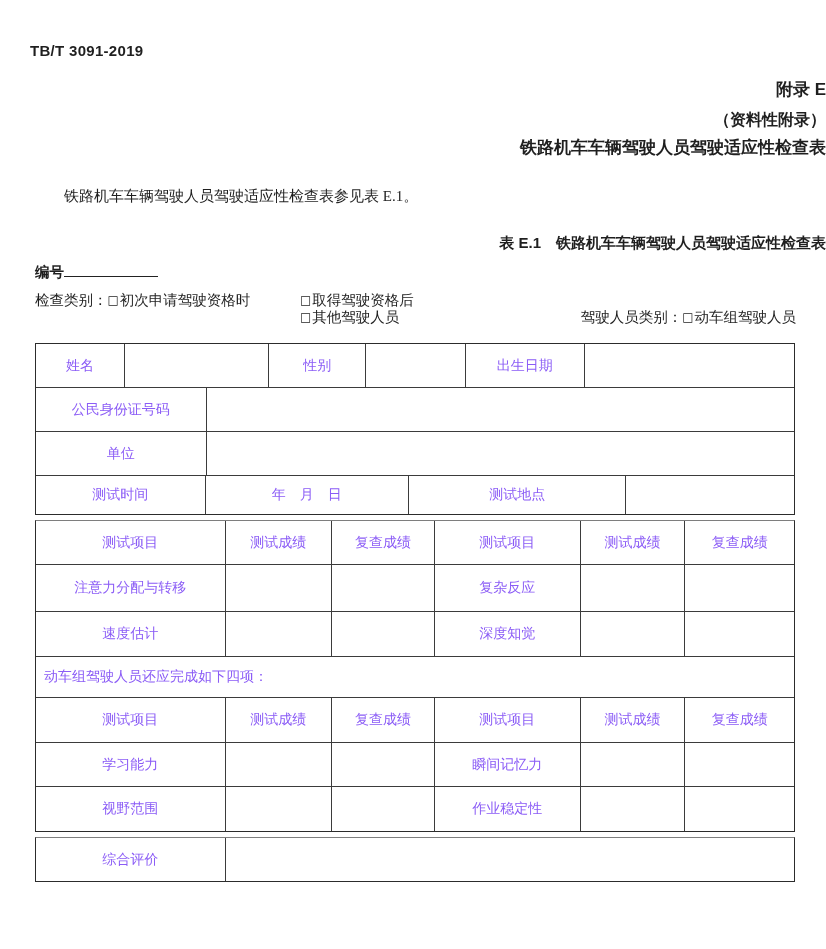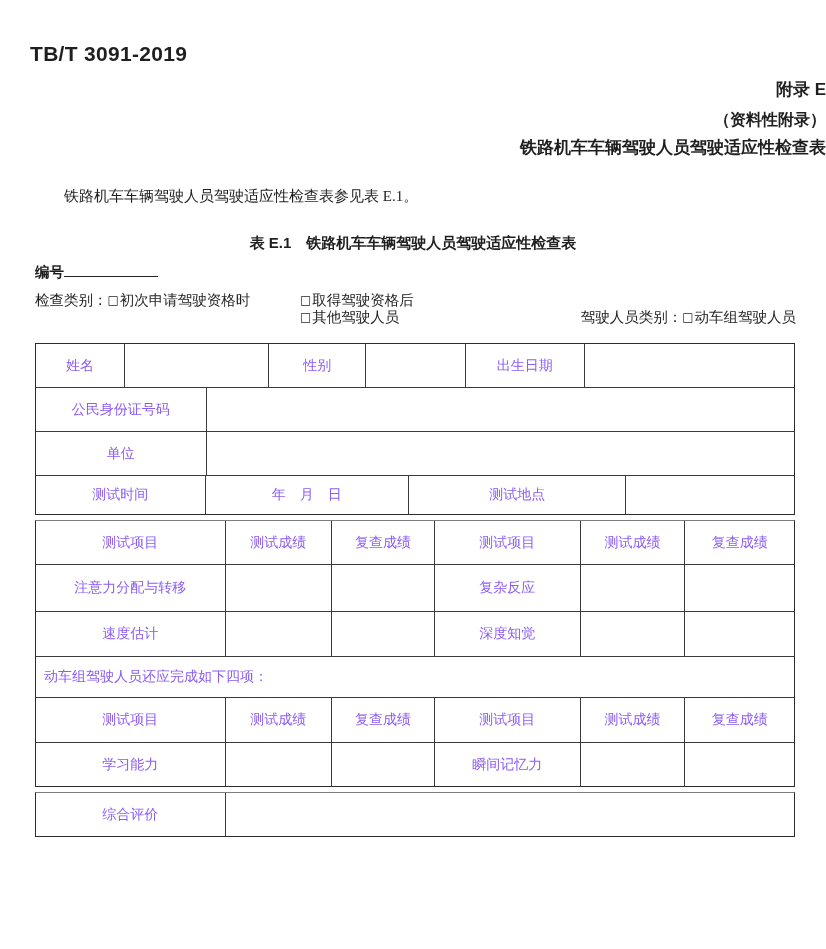--- a/index.html
+++ b/index.html
@@ -7,35 +7,35 @@
     position:relative;
     width:826px;height:949px;
     background:#ffffff;
     color:#1f1f1f;
     font-family:"Liberation Serif",serif;
     overflow:hidden;
   }
   .doc-code{
     position:absolute;left:30px;top:42px;
     font-family:"Liberation Sans",sans-serif;
-    font-weight:bold;font-size:21px;letter-spacing:.3px;
+    font-weight:bold;font-size:15px;letter-spacing:.3px;
   }
   .titles{
     position:absolute;top:80px;left:0;width:100%;
     text-align:right;font-family:"Liberation Sans",sans-serif;font-weight:bold;
   }
   .title-appendix{font-size:17px;line-height:20px;margin-bottom:10px;}
   .title-type{font-size:16px;line-height:20px;margin-bottom:8px;}
   .title-heading{font-size:17px;line-height:20px;}
   .intro{
     position:absolute;left:64px;top:186px;margin:0;
     font-size:15px;line-height:20px;text-align:right;
   }
   .caption{
-    position:absolute;top:234px;left:0;width:100%;text-align:center;
+    position:absolute;top:234px;left:0;width:100%;text-align:right;
     font-family:"Liberation Sans",sans-serif;font-weight:bold;font-size:15px;
   }
   .serial{
     position:absolute;left:35px;top:261px;
     font-family:"Liberation Sans",sans-serif;font-weight:bold;font-size:14.5px;
   }
   .serial-underline{
     display:inline-block;width:94px;height:15px;
     border-bottom:1.6px solid #222;
   }
@@ -169,20 +169,28 @@
         <div class="c">复查成绩</div>
       </div>
       <div class="row gS h43">
         <div class="c">学习能力</div>
         <div class="c"></div>
         <div class="c"></div>
         <div class="c">瞬间记忆力</div>
         <div class="c"></div>
         <div class="c"></div>
       </div>
+      <div class="row gS h44">
+        <div class="c">视野范围</div>
+        <div class="c"></div>
+        <div class="c"></div>
+        <div class="c">作业稳定性</div>
+        <div class="c"></div>
+        <div class="c"></div>
+      </div>
     </div>
 
     <div class="tbl">
       <div class="row gC h42 h43">
         <div class="c">综合评价</div>
         <div class="c"></div>
       </div>
     </div>
 
   </div>

